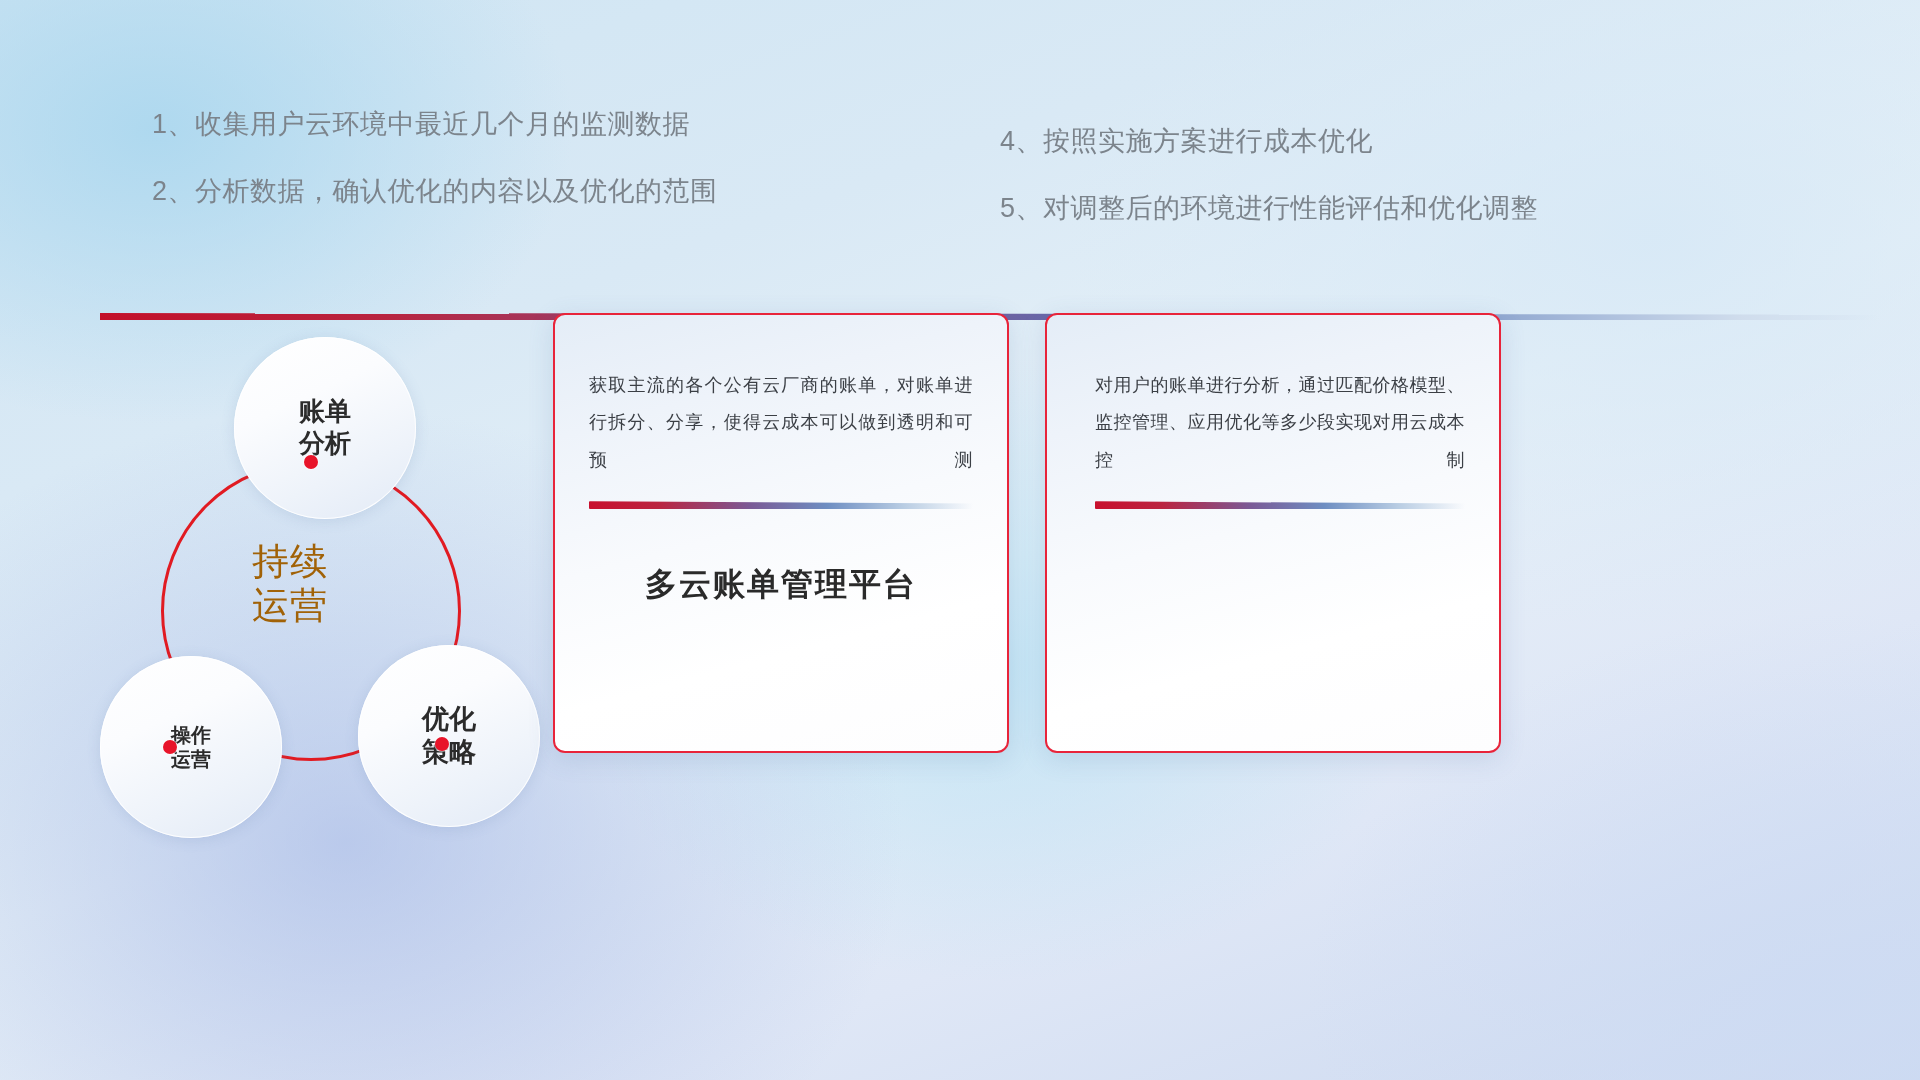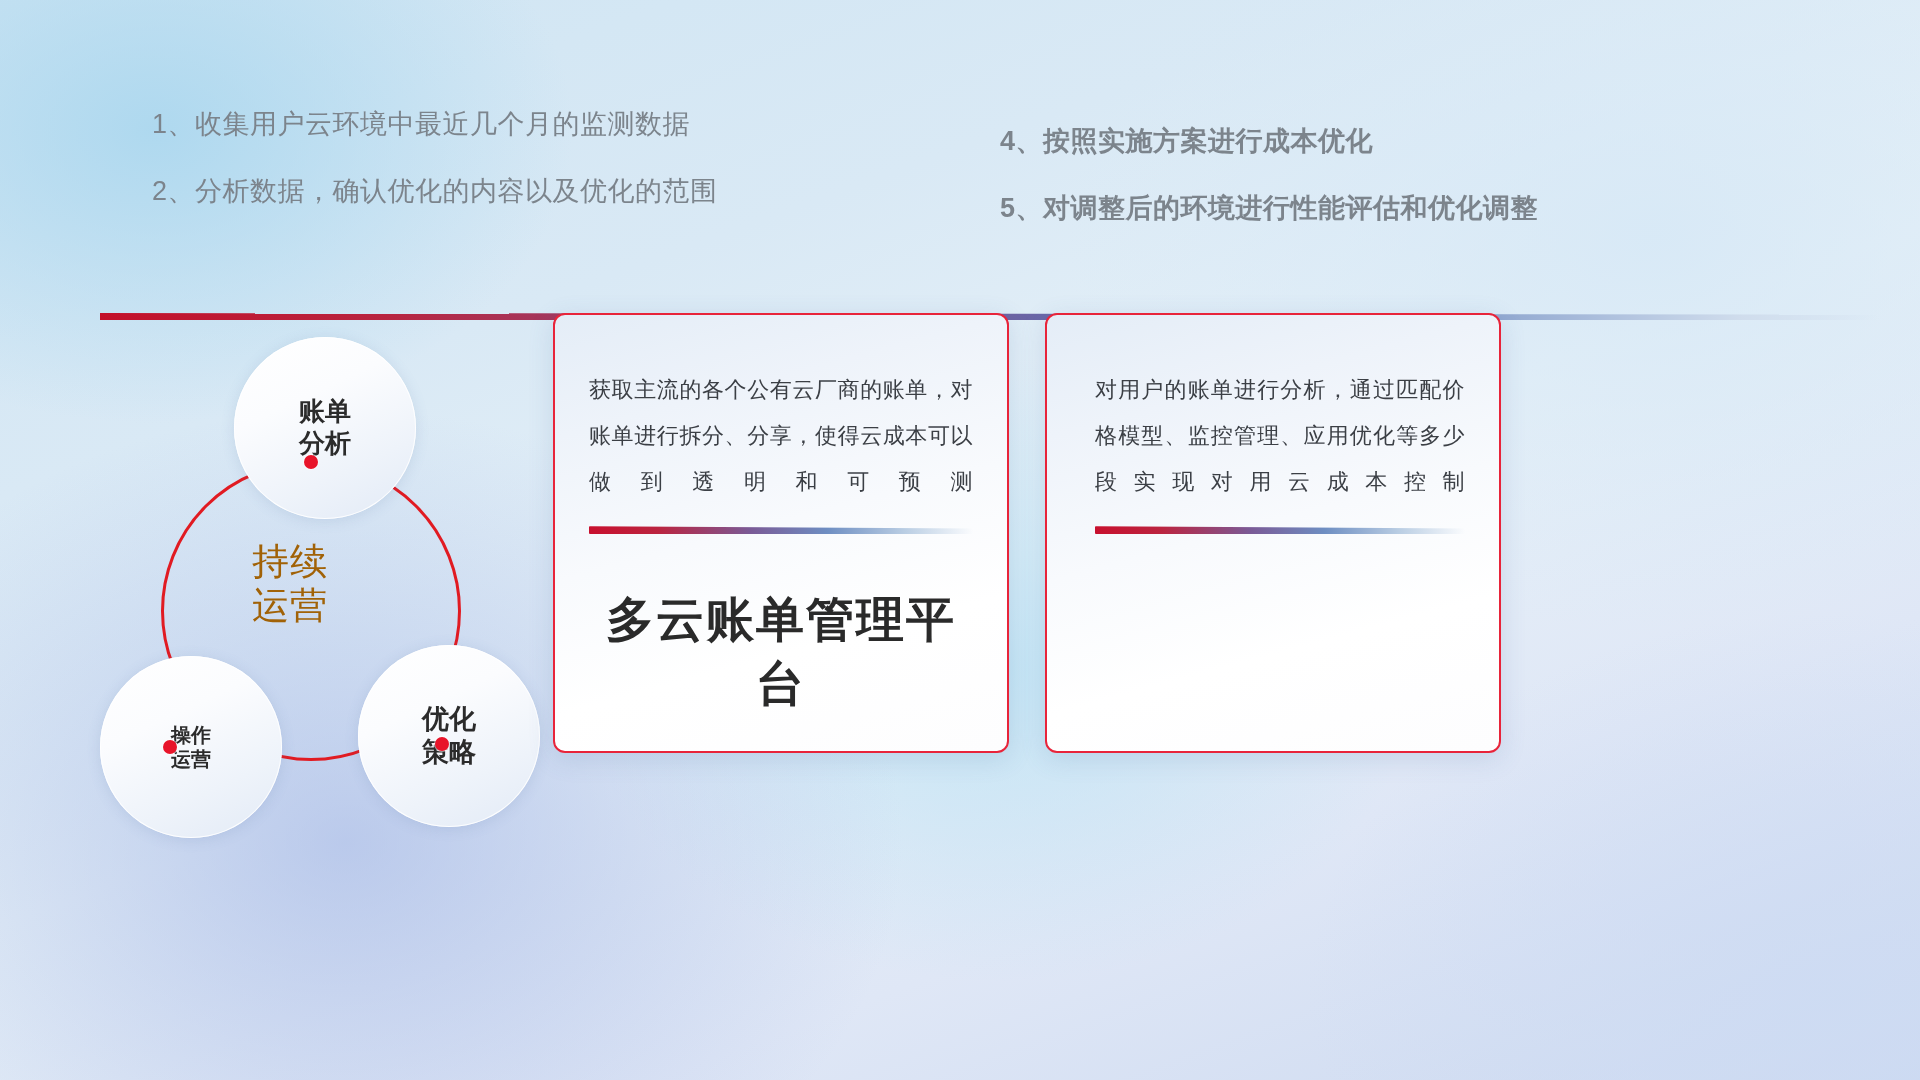--- a/index.html
+++ b/index.html
@@ -17,21 +17,21 @@
       radial-gradient(ellipse 760px 560px at 95% 92%, rgba(205,219,243,0.8) 0%, rgba(205,219,243,0) 68%),
       linear-gradient(160deg, #cfe5f3 0%, #d9e9f5 28%, #e7f1f8 52%, #dfe7f6 74%, #ccd9f0 100%);
   }
 
   
   .bullets { position:absolute; color:#7c848c; font-size:27px; letter-spacing:0.5px; }
   .bullets .row { white-space:nowrap; }
   #bullets-left  { left:152px; top:106px; }
   #bullets-left .row  { margin-bottom:31px; }
   #bullets-right { left:1000px; top:123px; }
-  #bullets-right .row { margin-bottom:31px;font-weight:bold; }
+  #bullets-right .row { margin-bottom:31px; }
 
   
   #header-rule {
     position:absolute; left:100px; top:313px; width:1780px; height:7px;
     background:linear-gradient(90deg,#c3102a 0%,#b8243f 16%,#8a4f84 38%,#5f6fb4 58%,#8fa6cf 78%,#cfdcec 92%,rgba(207,220,236,0) 100%);
     clip-path:polygon(0 0, 100% 22%, 100% 100%, 0 100%);
   }
 
   
   #venn { position:absolute; left:100px; top:345px; width:520px; height:610px; }
@@ -67,30 +67,30 @@
   .card {
     position:absolute; top:313px; width:456px; height:440px;
     border:2px solid #e8243a; border-radius:12px;
     background:linear-gradient(165deg,#e4edf7 0%,#eef3fa 22%,#f8fafd 48%,#ffffff 72%,#fdfdfe 100%);
     box-shadow:0 6px 26px rgba(70,105,160,0.16);
     padding:52px 34px 0 34px;
   }
   #card-bill { left:553px; }
   #card-cost { left:1045px;padding-left:48px; }
   .card-body {
-    font-size:22px; color:#3b3f45; line-height:2.08;
+    font-size:18px; color:#3b3f45; line-height:2.08;
     text-align:justify; text-align-last:justify; letter-spacing:0.5px;
   }
   .card-rule {
     margin-top:22px; height:8px; border-radius:1px;
     background:linear-gradient(90deg,#c8102e 0%,#bb2440 18%,#7a5a96 42%,#6e8ec2 62%,#b9cde3 82%,rgba(226,235,245,0) 100%);
     clip-path:polygon(0 0, 100% 28%, 100% 100%, 0 100%);
   }
   .card-title {
-    margin-top:54px; font-size:48px; font-weight:bold; color:#2a2a2a;
+    margin-top:54px; font-size:32px; font-weight:bold; color:#2a2a2a;
     text-align:center; letter-spacing:2px;
   }
 </style>
 </head>
 <body>
 
 <div class="bullets" id="bullets-left">
   <div class="row">1、收集用户云环境中最近几个月的监测数据</div>
   <div class="row">2、分析数据，确认优化的内容以及优化的范围</div>
 </div>

